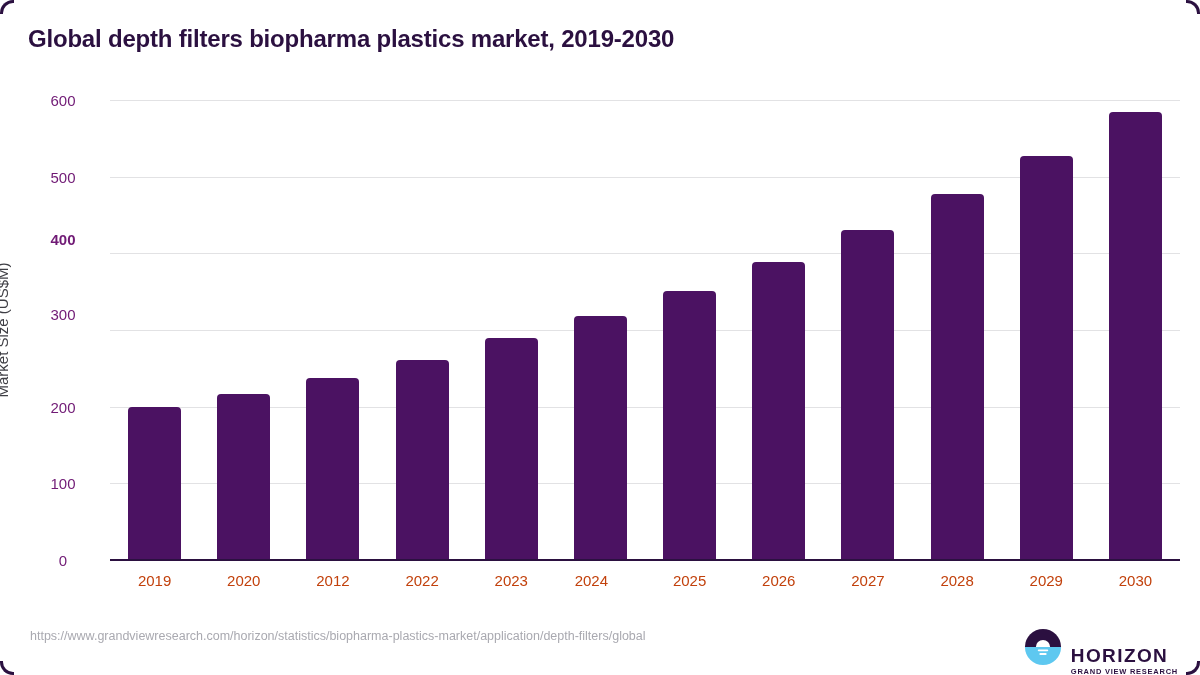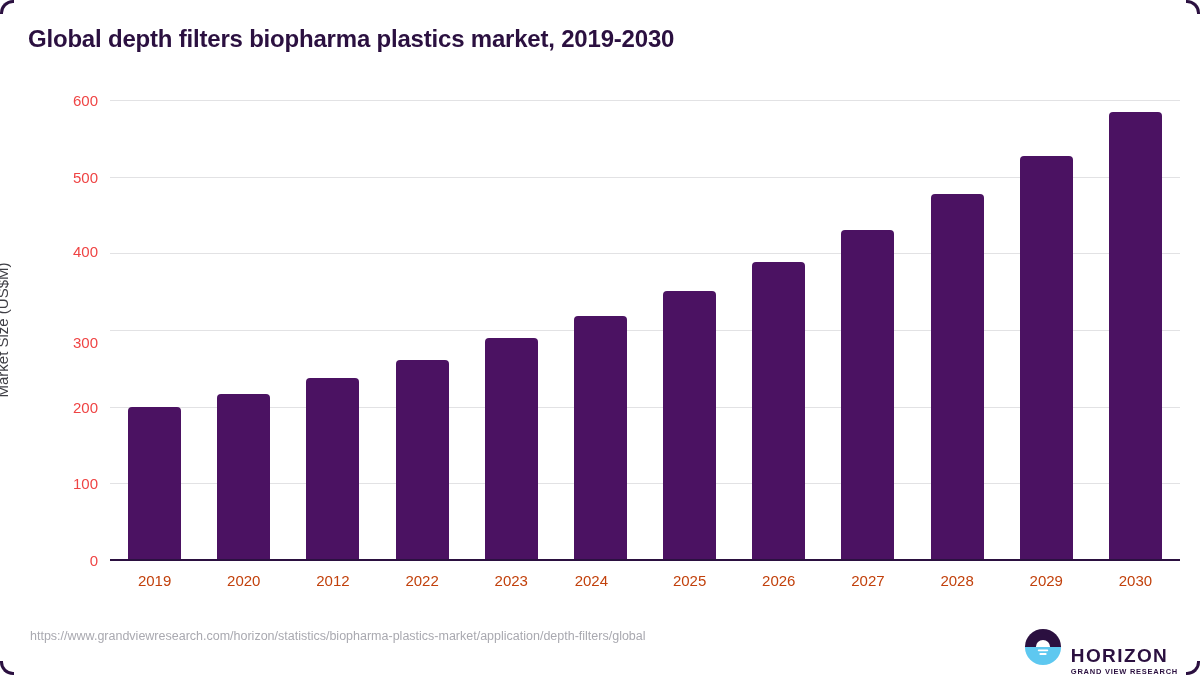--- a/index.html
+++ b/index.html
@@ -80,23 +80,23 @@
     position: absolute;
     left: 0;
     top: 0;
     width: 1200px;
     height: 675px;
     pointer-events: none;
   }
   .ytick-lbl {
     position: absolute;
     width: 70px;
-    text-align: right;
+    text-align: center;
     font-size: 15px;
-    color: #ef4444;
+    color: #701a75;
     transform: translateY(-50%);
     left: 28px;
   }
 
   .ylabel {
     position: absolute;
     left: -6px;
     top: 330px;
     transform-origin: 0 0;
     transform: rotate(-90deg) translate(-50%, 0);
@@ -171,22 +171,22 @@
 <div class="corner br"></div>
 
 <div class="chart-title">Global depth filters biopharma plastics market, 2019-2030</div>
 
 <div class="ylabel">Market Size (US$M)</div>
 
 <div class="ytick-wrap" id="ytick-wrap">
     <div class="ytick-lbl" style="top: 560px;">0</div>
     <div class="ytick-lbl" style="top: 483.333px;">100</div>
     <div class="ytick-lbl" style="top: 406.667px;">200</div>
-    <div class="ytick-lbl" style="top: 342px;">300</div>
-    <div class="ytick-lbl" style="top: 251px;">400</div>
+    <div class="ytick-lbl" style="top: 314px;">300</div>
+    <div class="ytick-lbl" style="top: 239px; font-weight: bold;">400</div>
     <div class="ytick-lbl" style="top: 176.667px;">500</div>
     <div class="ytick-lbl" style="top: 100px;">600</div>
   </div>
 
 <div class="plot">
   <div id="gridlines">
       <div class="gridline" style="top: 383.333px;"></div>
       <div class="gridline" style="top: 306.667px;"></div>
       <div class="gridline" style="top: 230px;"></div>
       <div class="gridline" style="top: 153.333px;"></div>

